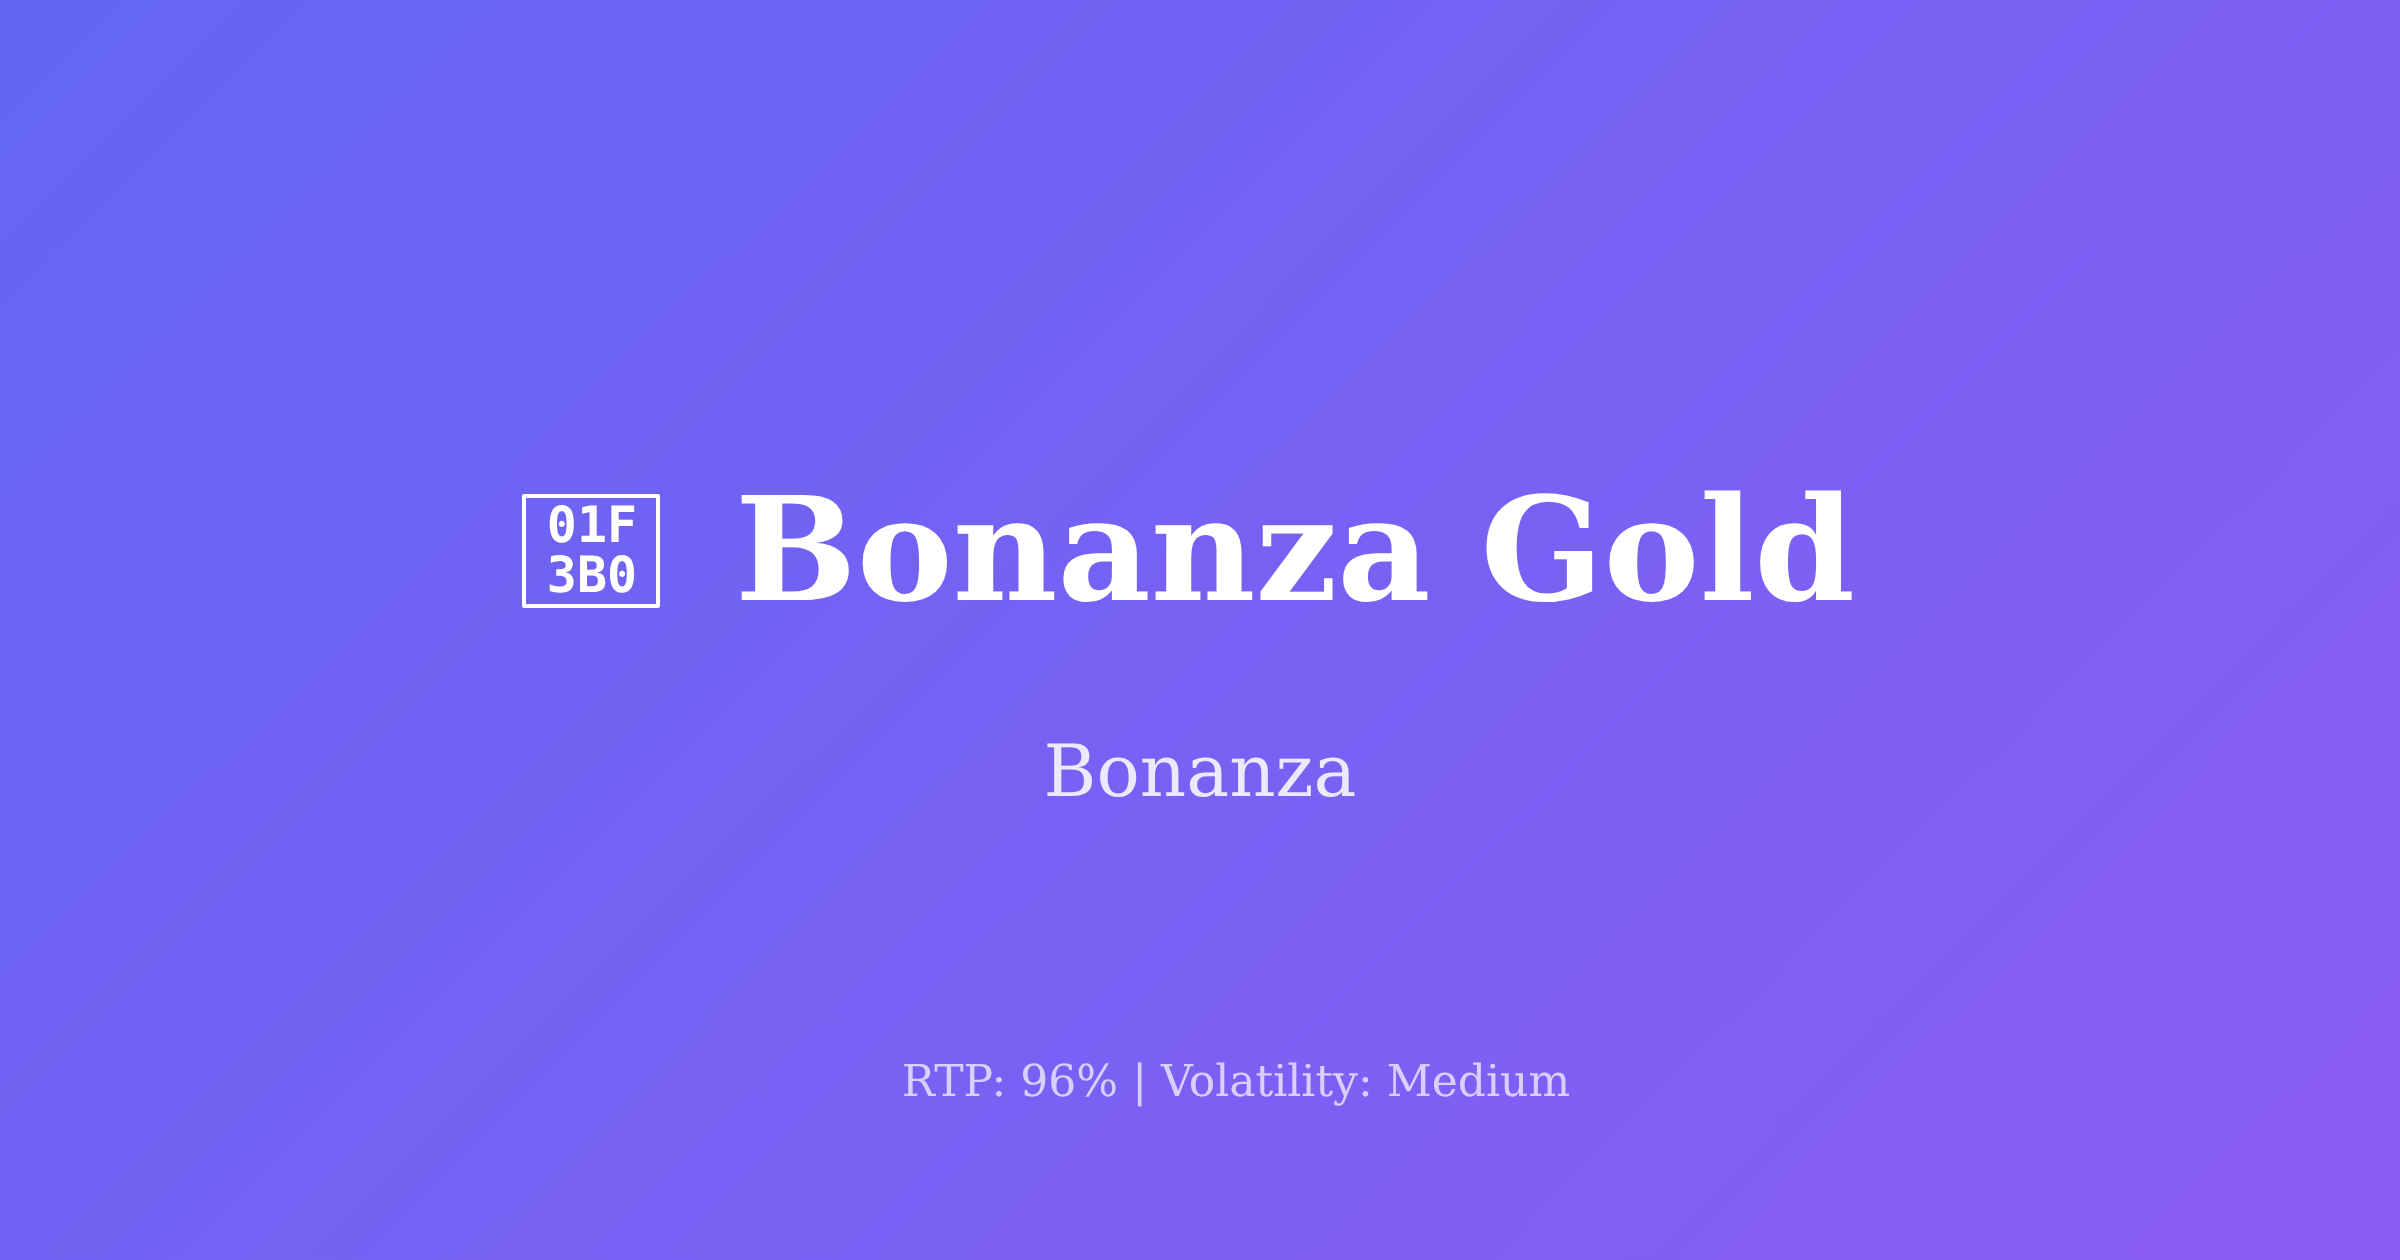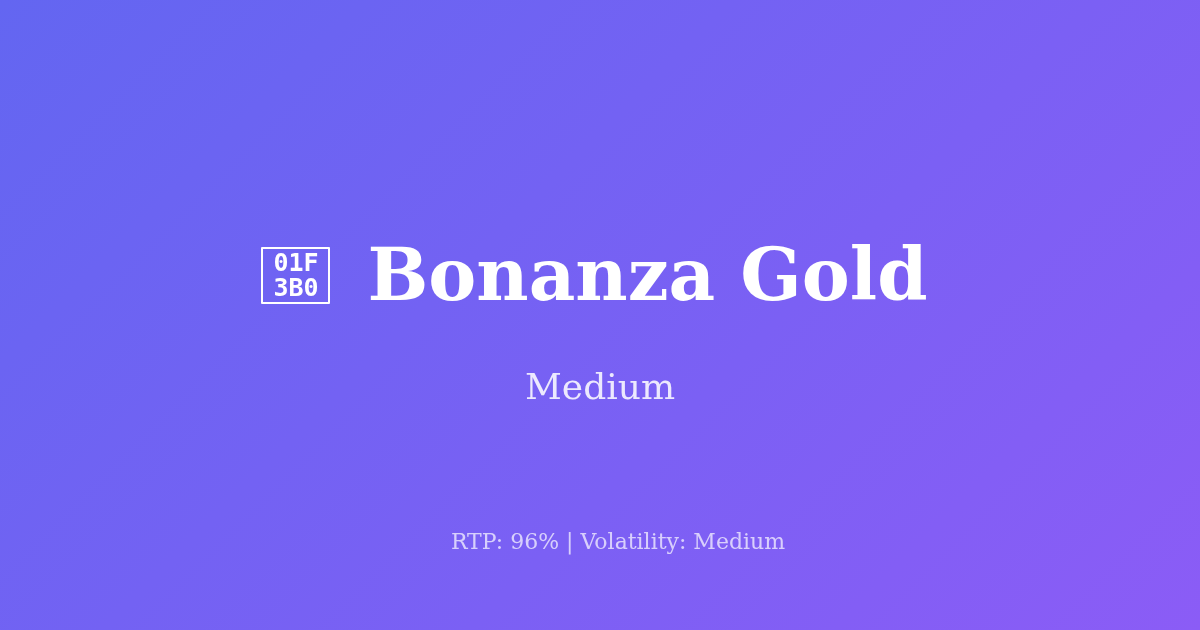--- a/index.html
+++ b/index.html
@@ -119,17 +119,17 @@
 
     <span class="tofu-icon">
       <span class="hex-row">01F</span>
       <span class="hex-row">3B0</span>
     </span>
 
     <h1 class="game-title">Bonanza Gold</h1>
 
   </div>
 
-  <div class="provider">Medium</div>
+  <div class="provider">Bonanza</div>
 
   <div class="stats">RTP: 96% | Volatility: Medium</div>
 
 </div>
 
 </body></html>

